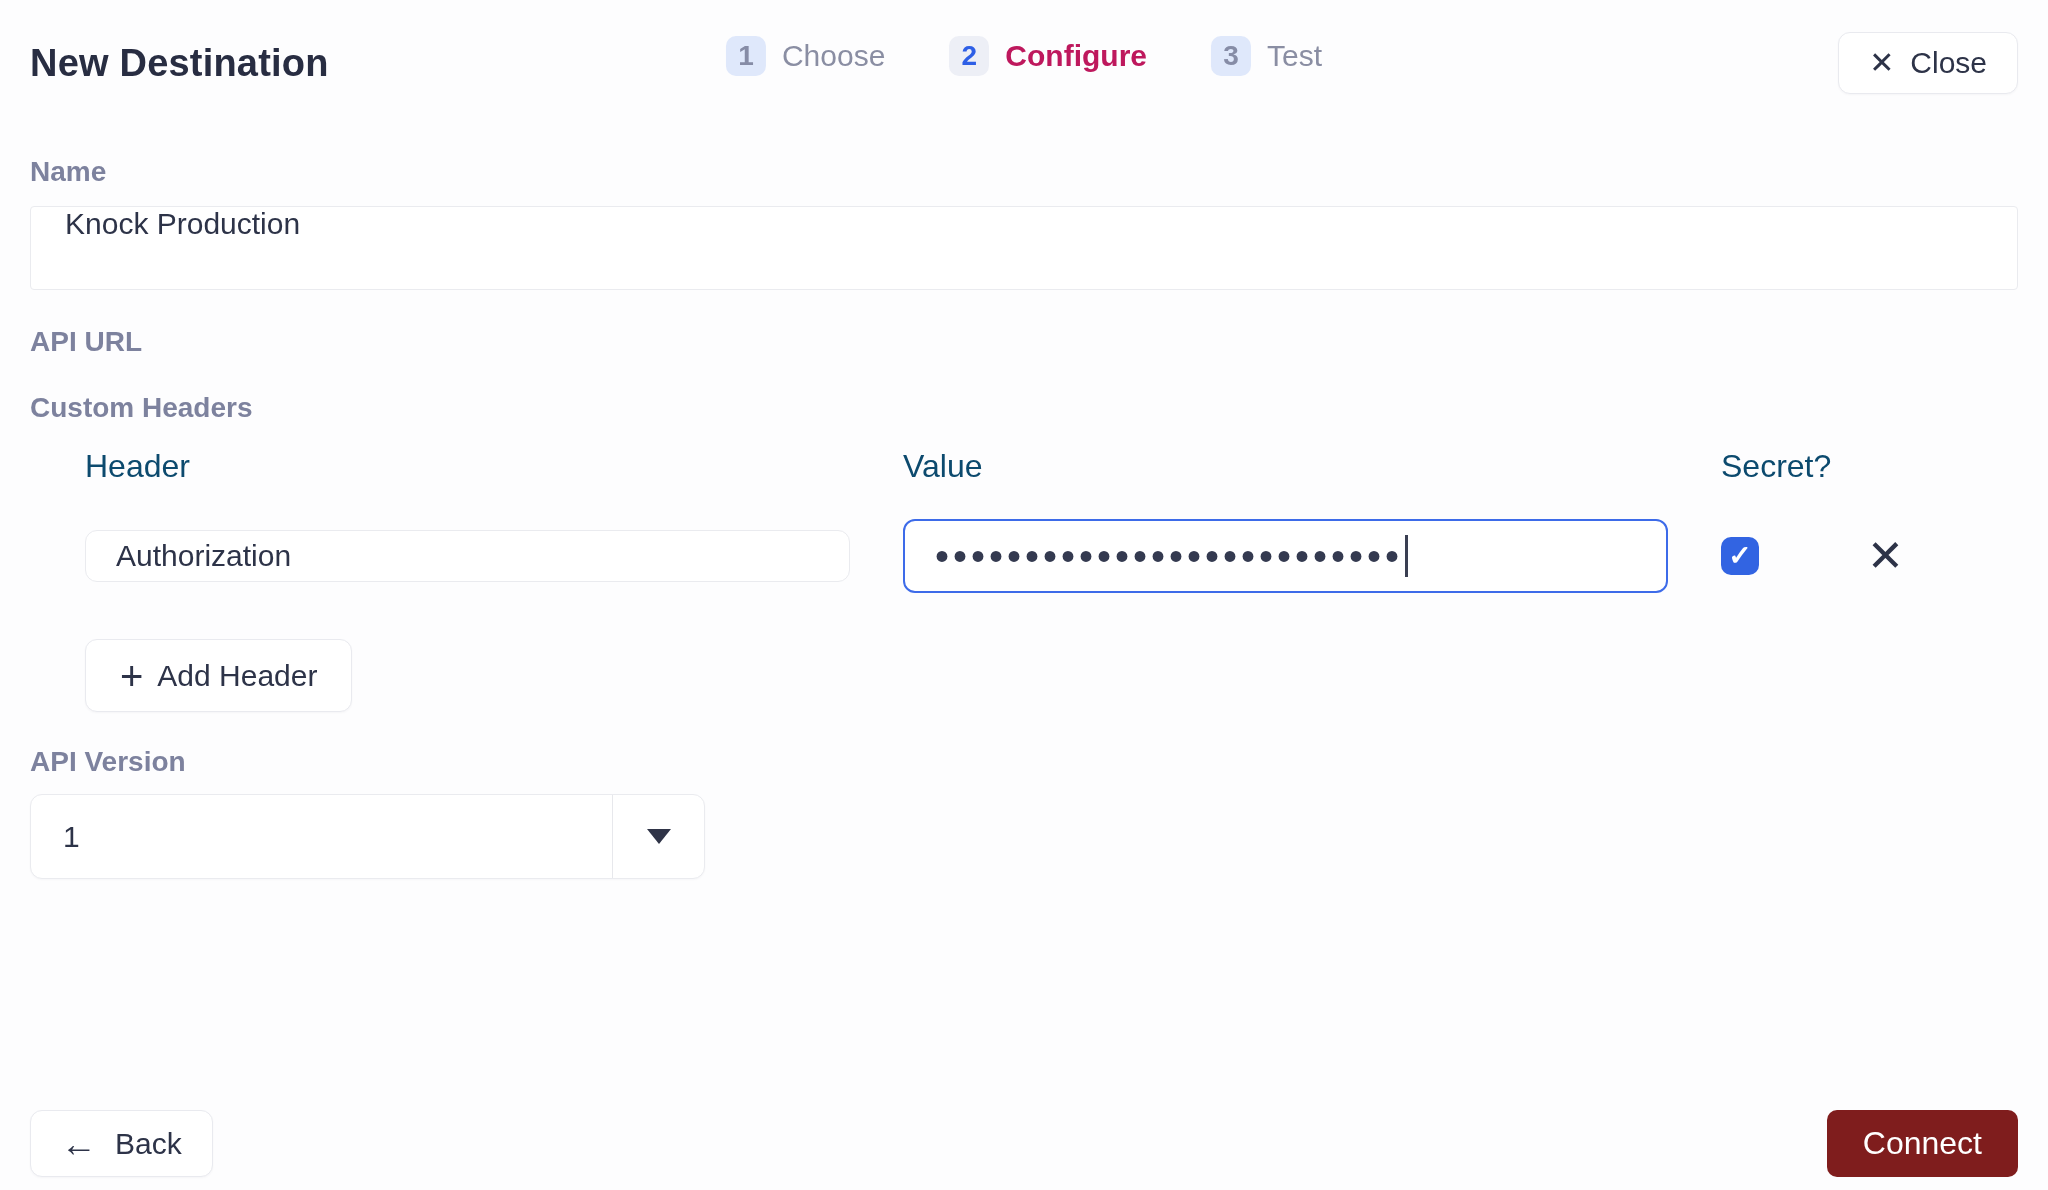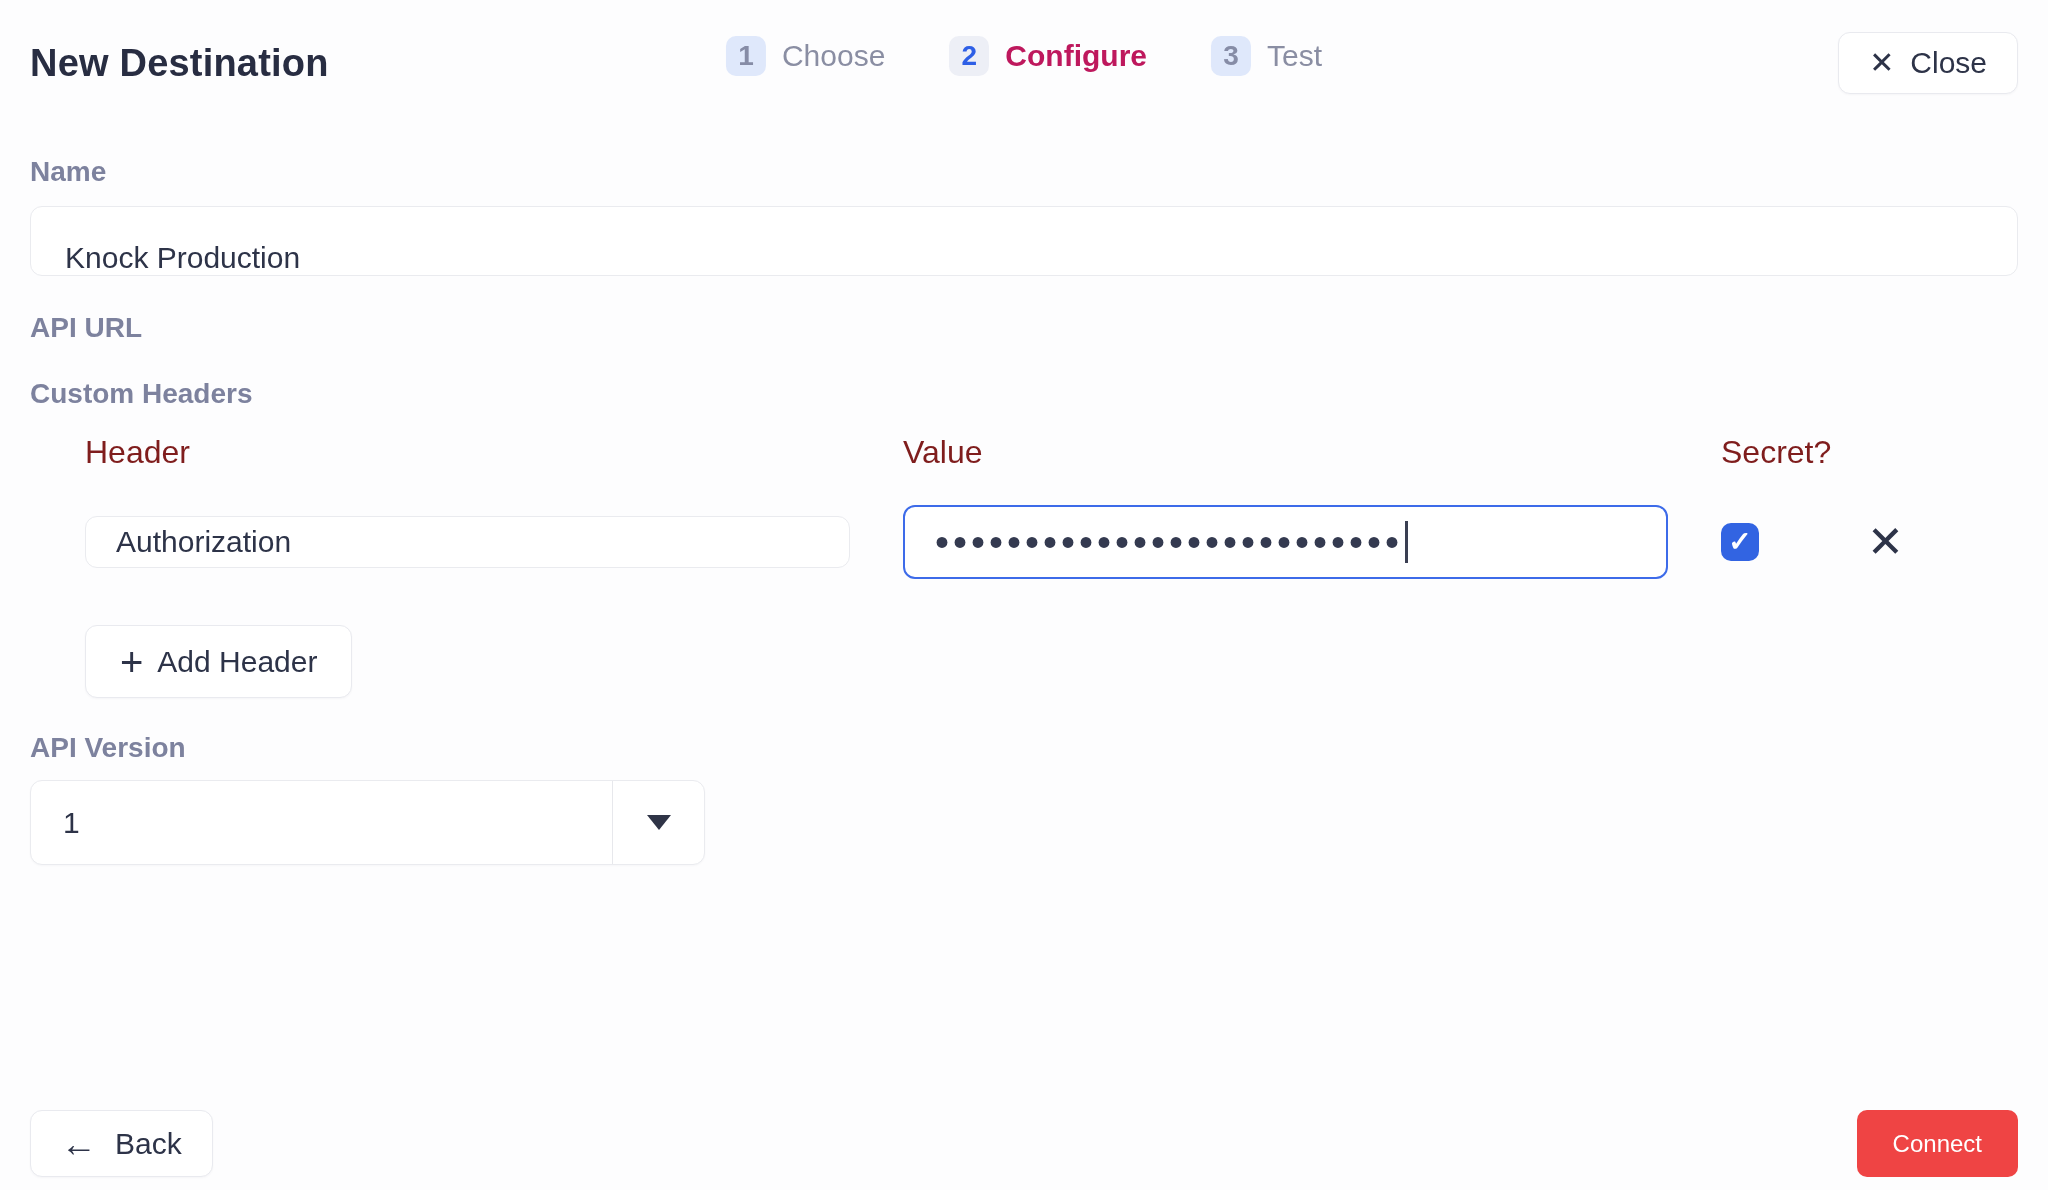--- a/index.html
+++ b/index.html
@@ -36,34 +36,34 @@
     font-size: 30px; color: #2D3348; cursor: pointer;
     box-shadow: 0 1px 2px rgba(40,45,66,0.04);
   }
   .close-btn { margin-left: auto; height: 62px; padding: 0 30px; gap: 16px; }
   .close-x { font-size: 30px; line-height: 1; color: #2D3348; }
 
   
   .field-label { font-size: 28px; font-weight: 700; color: #7D829E; }
   .lbl-name { margin-top: 60px; }
   .text-input {
-    margin-top: 18px; height: 70px; width: 1988px;
-    background: #FFFFFF; border: 1px solid #EAEBEF; border-radius: 12px;
-    display: flex; align-items: flex-end; padding: 0 34px;
+    margin-top: 18px; height: 84px; width: 1988px;
+    background: #FFFFFF; border: 1px solid #EAEBEF; border-radius: 4px;
+    display: flex; align-items: flex-start; padding: 0 34px;
     font-size: 30px; color: #2D3348; cursor: text;
   }
   .lbl-apiurl { margin-top: 36px; }
   .lbl-headers { margin-top: 34px; }
 
   .headers-grid {
     margin-left: 55px; margin-top: 24px;
     display: grid; grid-template-columns: 765px 765px 290px; column-gap: 53px;
     align-items: center;
   }
-  .col-head { font-size: 32px; color: #7f1d1d; }
+  .col-head { font-size: 32px; color: #0c4a6e; }
   .col-head.secret { margin-left: 0; }
   .row-cells { margin-top: 34px; }
   .cell-input {
     height: 52px; background: #FFFFFF; border: 1px solid #EAEBEF; border-radius: 12px;
     display: flex; align-items: center; padding: 0 30px;
     font-size: 30px; color: #2D3348; cursor: text;
   }
   .cell-input.focused { border: 2px solid #3D6BE9; height: 74px; }
   .masked { font-size: 40px; letter-spacing: 4px; line-height: 1; color: #343A50; }
   .caret { display: inline-block; width: 3px; height: 42px; background: #3A3F52; margin-left: 2px; vertical-align: middle; }
@@ -88,22 +88,22 @@
   .select-value { flex: 1; display: flex; align-items: center; padding: 0 32px; font-size: 30px; color: #2D3348; }
   .select-caret-zone { width: 92px; border-left: 1px solid #E7E8EC; display: flex; align-items: center; justify-content: center; }
   .caret-down { width: 0; height: 0; border-left: 12px solid transparent; border-right: 12px solid transparent; border-top: 15px solid #2F3447; }
 
   
   .footer { position: absolute; left: 30px; right: 30px; bottom: 13px; display: flex; align-items: center; }
   .back-btn { height: 67px; padding: 0 30px; gap: 18px; }
   .back-arrow { font-size: 36px; line-height: 1; }
   .connect-btn {
     margin-left: auto; height: 67px; padding: 0 36px;
-    background: #ef4444; border: none; border-radius: 10px;
-    color: #FFFFFF; font-size: 24px; display: inline-flex; align-items: center; cursor: pointer;
+    background: #7f1d1d; border: none; border-radius: 10px;
+    color: #FFFFFF; font-size: 32px; display: inline-flex; align-items: center; cursor: pointer;
   }
 </style>
 </head>
 <body>
 
 <div class="wrap">
 
   
   <div class="header">
     <div class="page-title">New Destination</div>

